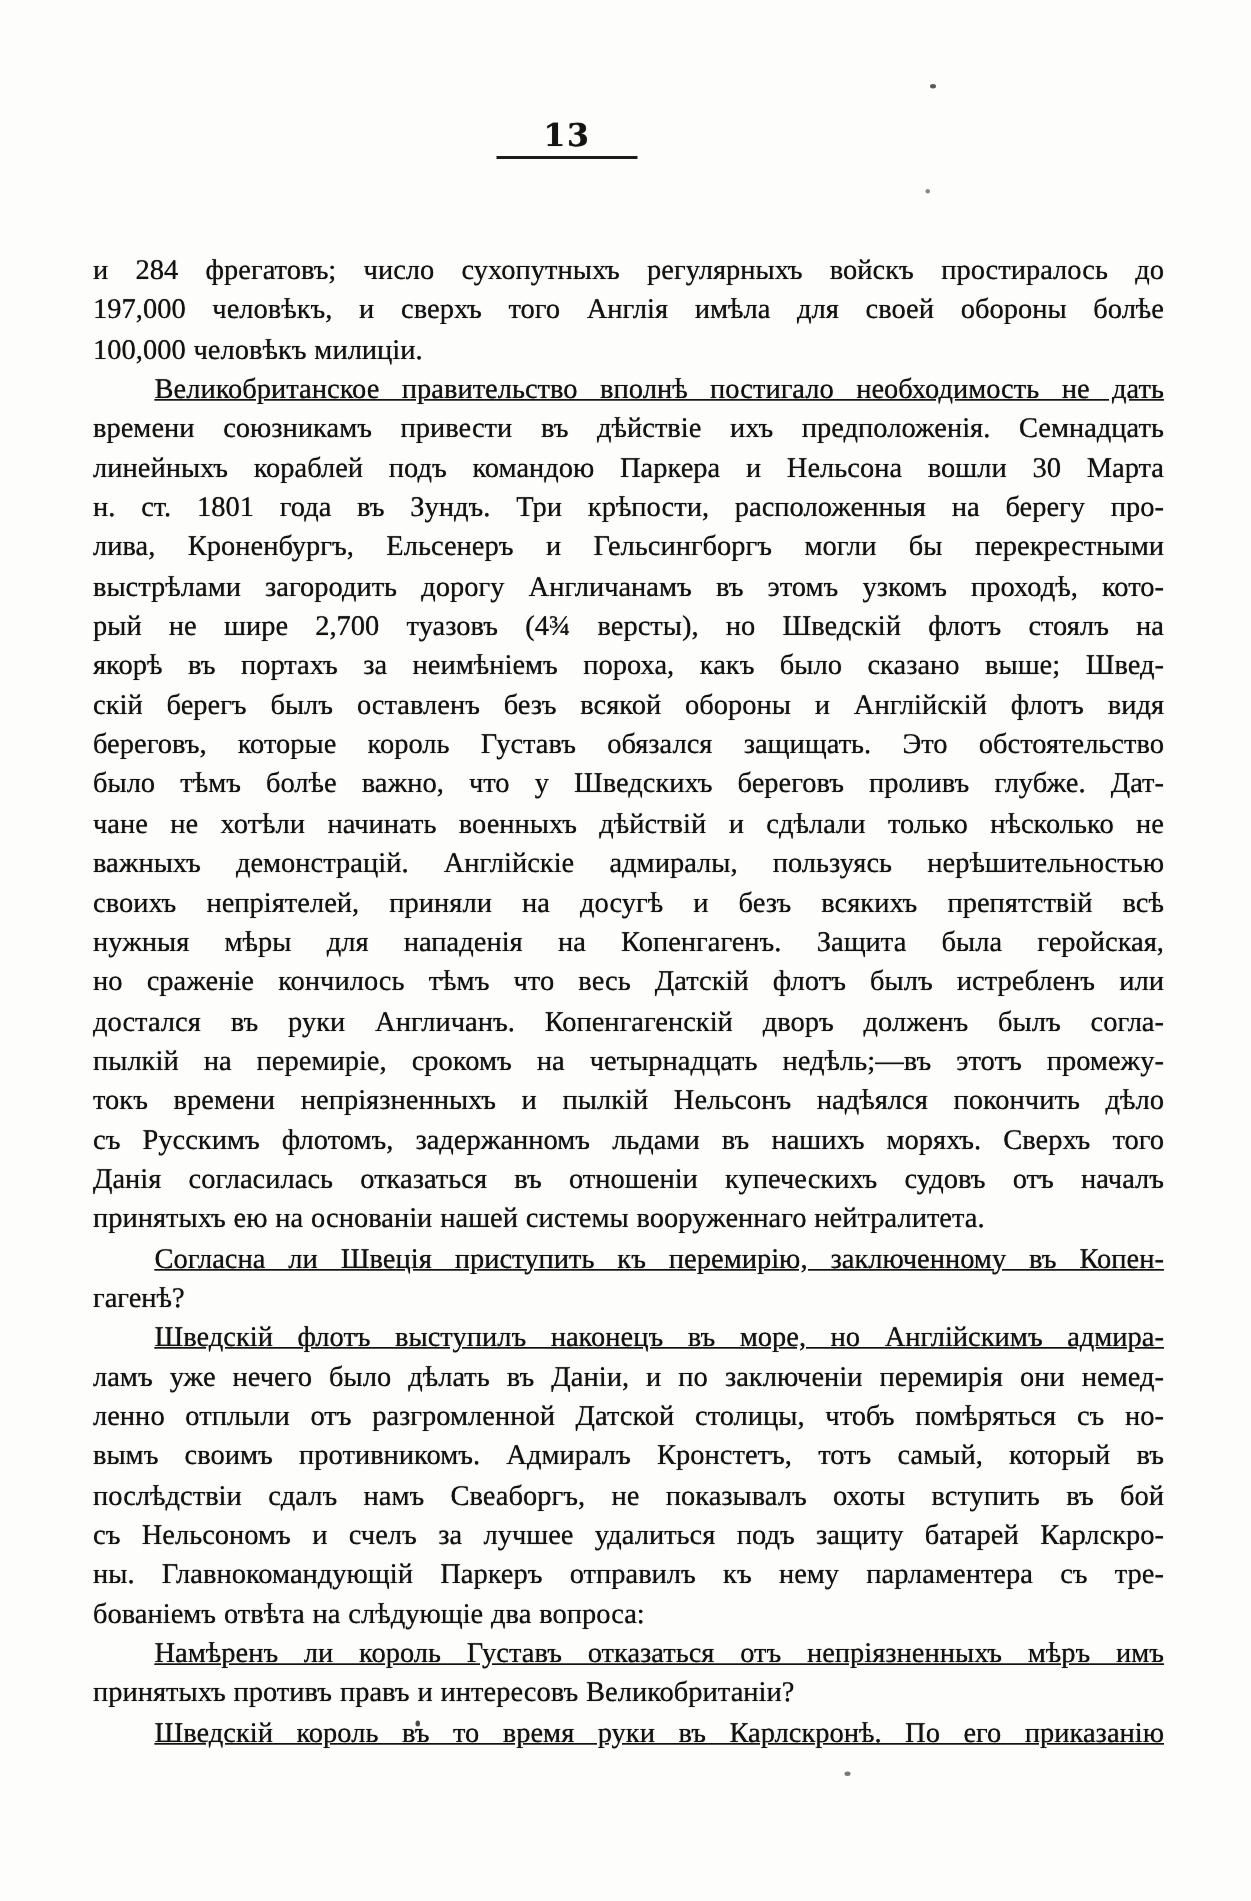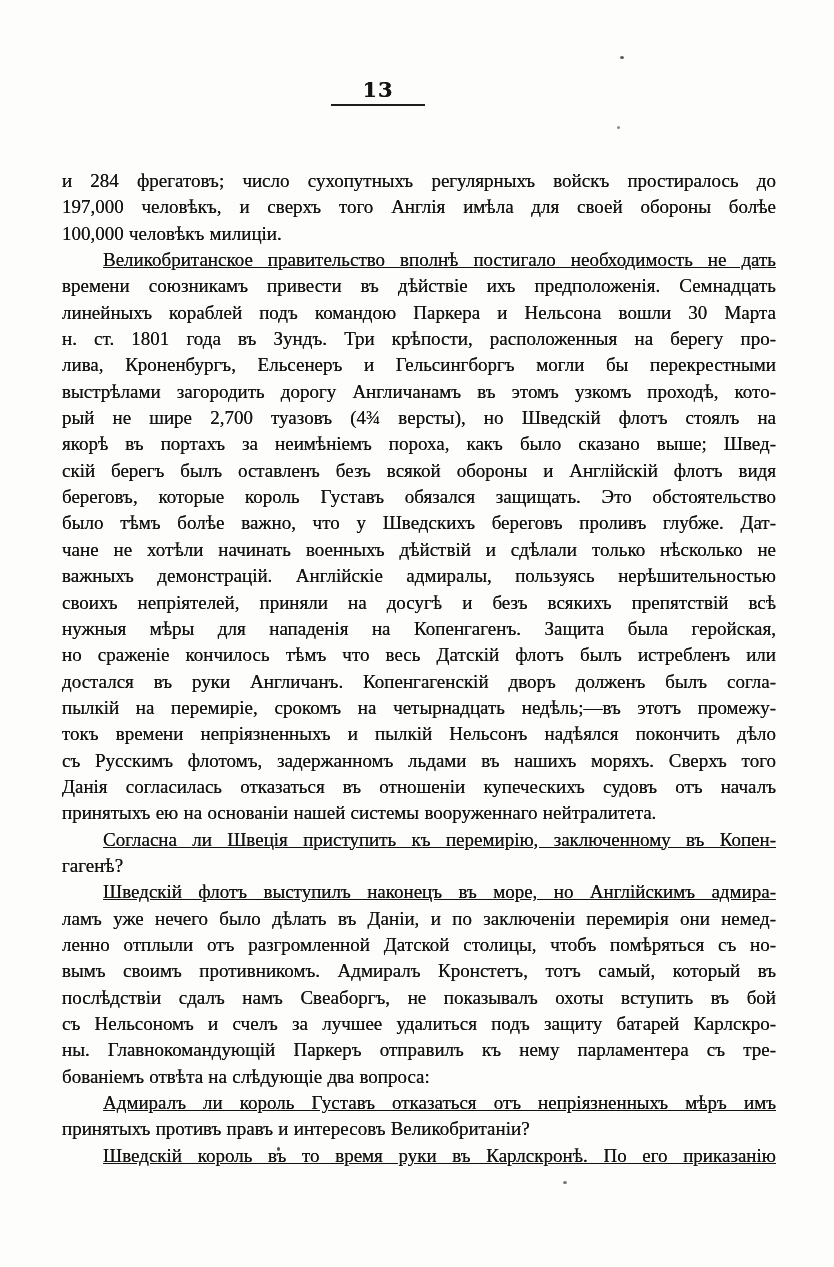--- a/index.html
+++ b/index.html
@@ -120,21 +120,21 @@
         <div class="line indent">Шведскій флотъ выступилъ наконецъ въ море, но Англійскимъ адмира-</div>
         <div class="line">ламъ уже нечего было дѣлать въ Даніи, и по заключеніи перемирія они немед-</div>
         <div class="line">ленно отплыли отъ разгромленной Датской столицы, чтобъ помѣряться съ но-</div>
         <div class="line">вымъ своимъ противникомъ. Адмиралъ Кронстетъ, тотъ самый, который въ</div>
         <div class="line">послѣдствіи сдалъ намъ Свеаборгъ, не показывалъ охоты вступить въ бой</div>
         <div class="line">съ Нельсономъ и счелъ за лучшее удалиться подъ защиту батарей Карлскро-</div>
         <div class="line">ны. Главнокомандующій Паркеръ отправилъ къ нему парламентера съ тре-</div>
         <div class="line lastline">бованіемъ отвѣта на слѣдующіе два вопроса:</div>
       </div>
       <div class="para">
-        <div class="line indent">Адмиралъ ли король Густавъ отказаться отъ непріязненныхъ мѣръ имъ</div>
+        <div class="line indent">Намѣренъ ли король Густавъ отказаться отъ непріязненныхъ мѣръ имъ</div>
         <div class="line lastline">принятыхъ противъ правъ и интересовъ Великобританіи?</div>
       </div>
       <div class="para">
         <div class="line indent">Шведскій король въ то время руки въ Карлскронѣ. По его приказанію</div>
       </div>
     </div>
 
   <div class="speck s1"></div>
   <div class="speck s2"></div>
   <div class="speck s3"></div>

